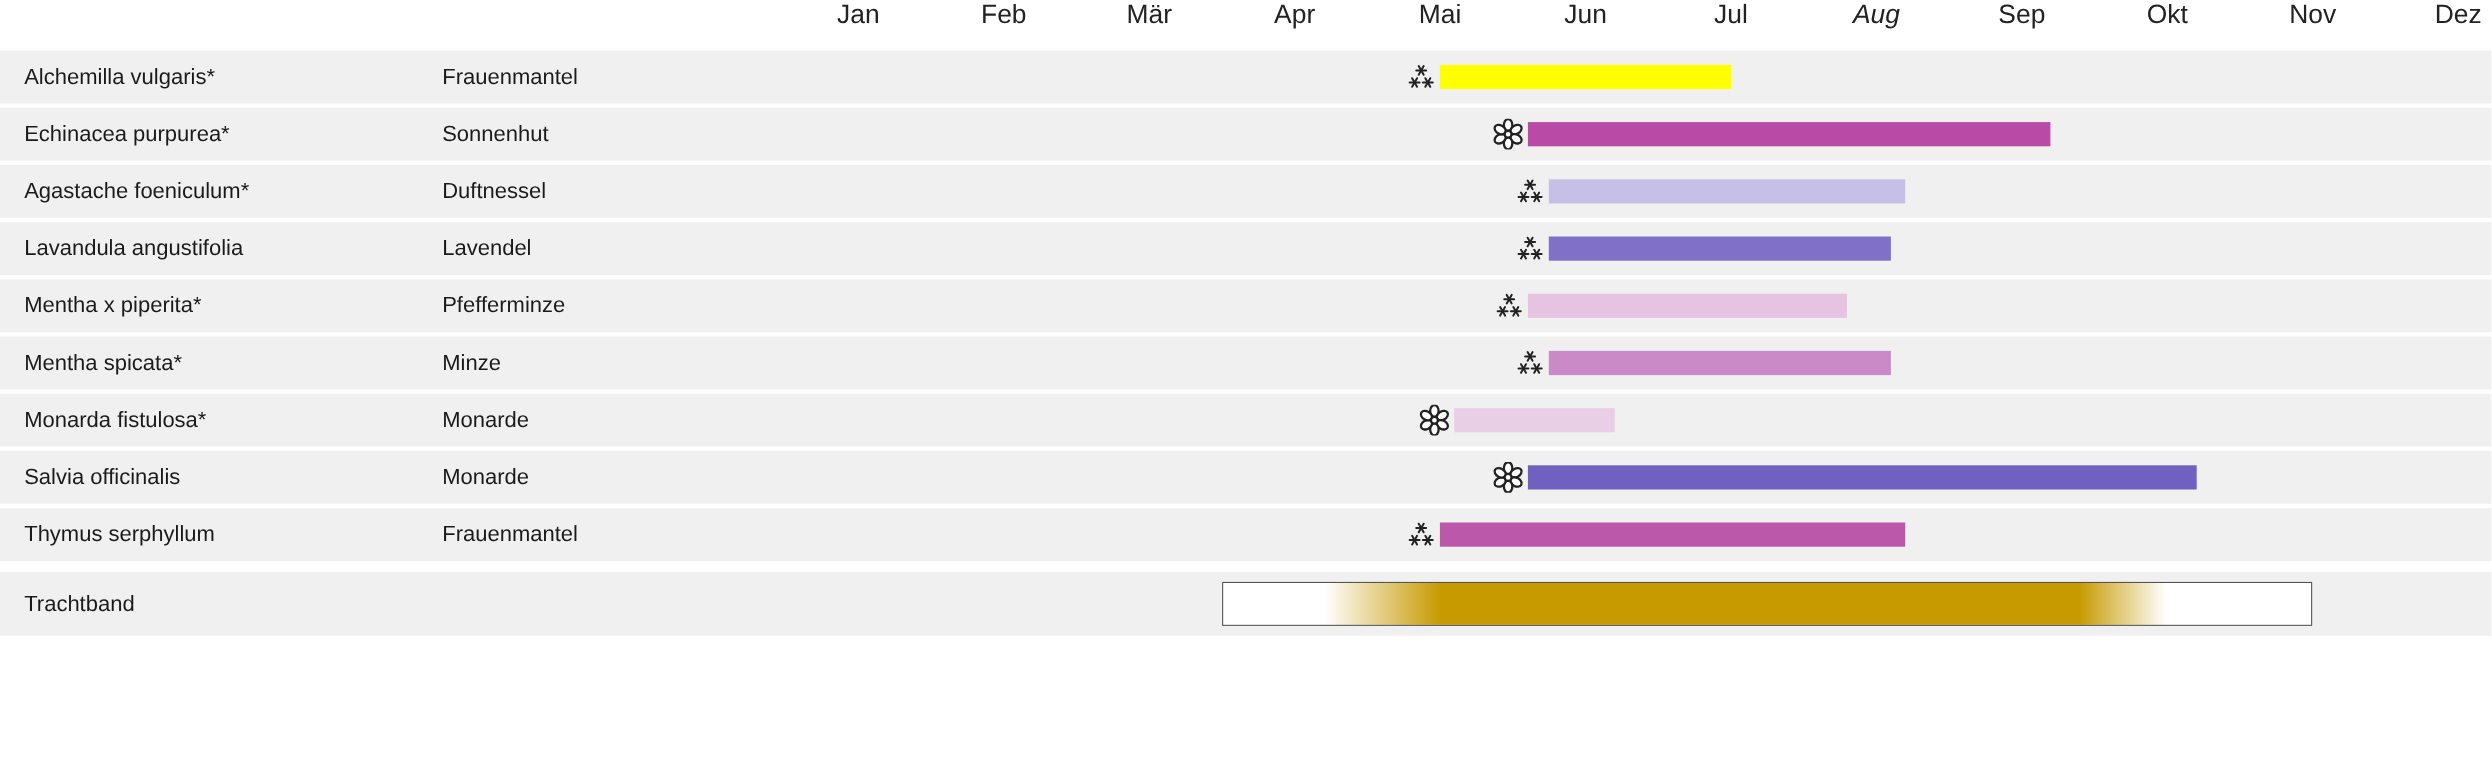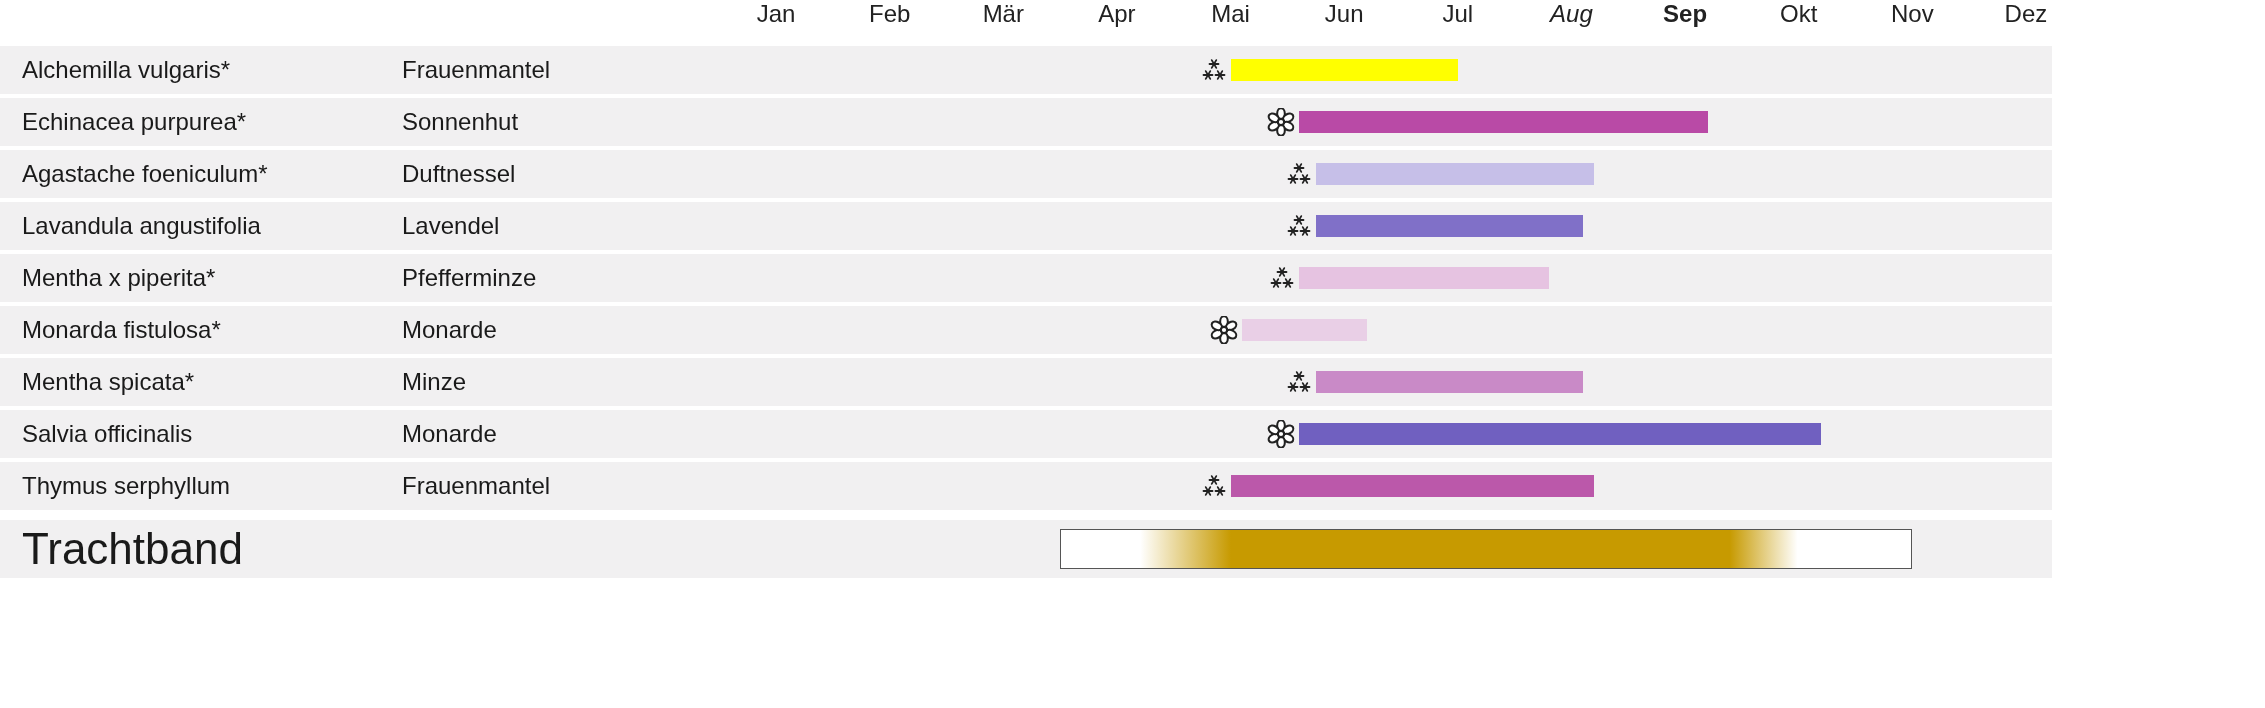--- a/index.html
+++ b/index.html
@@ -5,21 +5,21 @@
   * { box-sizing: border-box; }
   body {
     margin: 0;
     font-family: "Segoe UI", Arial, Helvetica, sans-serif;
     font-size: 24px;
     color: #1a1a1a;
     background: #fff;
     width: 2265px;
   }
   .wrap {
-    width: 2052px;
+    width: 2265px;
     padding: 0 0 10px 0;
   }
   .header-row {
     display: flex;
     align-items: flex-end;
     height: 40px;
     margin-bottom: 6px;
   }
   .col-latin  { width: 400px; flex: 0 0 400px; padding-left: 22px; }
   .col-common { width: 350px; flex: 0 0 350px; padding-left: 2px; }
@@ -38,21 +38,21 @@
   }
 
   .data-row {
     display: flex;
     align-items: center;
     height: 48px;
     margin-bottom: 4px;
     background: #f1f0f1;
   }
   .data-row .col-latin,
-  .data-row .col-common { font-size: 24px; }
+  .data-row .col-common { font-size: 20px; }
   .bar-area {
     position: relative;
     height: 100%;
   }
   .bar {
     position: absolute;
     top: 50%;
     height: 22px;
     transform: translateY(-50%);
   }
@@ -67,21 +67,21 @@
   .summary-row {
     display: flex;
     align-items: center;
     height: 58px;
     margin-top: 10px;
     background: #f1f0f1;
   }
   .summary-label {
     width: 750px; flex: 0 0 750px;
     padding-left: 22px;
-    font-size: 44px;
+    font-size: 20px;
   }
   .trachtband-outer {
     position: relative;
     height: 40px;
   }
   .trachtband-box {
     position: absolute;
     height: 40px;
     top: 50%;
     transform: translateY(-50%);
@@ -99,21 +99,21 @@
     <div class="col-common"></div>
     <div class="col-chart months" id="month-axis">
         <div class="month-label" style="left: 2%;">Jan</div>
         <div class="month-label" style="left: 10.7273%;">Feb</div>
         <div class="month-label" style="left: 19.4545%;">Mär</div>
         <div class="month-label" style="left: 28.1818%;">Apr</div>
         <div class="month-label" style="left: 36.9091%;">Mai</div>
         <div class="month-label" style="left: 45.6364%;">Jun</div>
         <div class="month-label" style="left: 54.3636%;">Jul</div>
         <div class="month-label" style="left: 63.0909%; font-style: italic;">Aug</div>
-        <div class="month-label" style="left: 71.8182%; font-weight: bold;">Sep</div>
+        <div class="month-label" style="left: 71.8182%;">Sep</div>
         <div class="month-label" style="left: 80.5455%;">Okt</div>
         <div class="month-label" style="left: 89.2727%;">Nov</div>
         <div class="month-label" style="left: 98%;">Dez</div>
       </div>
   </div>
 
   <div id="rows">
       <div class="data-row">
         <div class="col-latin">Alchemilla vulgaris*</div>
         <div class="col-common">Frauenmantel</div>
@@ -216,62 +216,62 @@
                 <line x1="14.5" y1="17" x2="23.5" y2="17"></line>
                 <line x1="16.75" y1="13.102885682970026" x2="21.25" y2="20.897114317029974"></line>
                 <line x1="21.25" y1="13.102885682970026" x2="16.75" y2="20.897114317029974"></line>
               </g>
             </svg>
           </div>
           <div class="bar" style="left: 42.1455%; width: 19.2%; background: rgb(230, 195, 225);"></div>
         </div>
       </div>
       <div class="data-row">
+        <div class="col-latin">Mentha spicata*</div>
+        <div class="col-common">Minze</div>
+        <div class="col-chart bar-area">
+          <div class="marker-flower" style="left: 43.4545%;">
+            <svg width="26" height="24" viewBox="0 0 26 24">
+              <g stroke="#222" stroke-width="1.8" stroke-linecap="round">
+                <line x1="8.5" y1="6" x2="17.5" y2="6"></line>
+                <line x1="10.75" y1="2.1028856829700264" x2="15.25" y2="9.897114317029974"></line>
+                <line x1="15.25" y1="2.102885682970026" x2="10.75" y2="9.897114317029974"></line>
+                <line x1="2.5" y1="17" x2="11.5" y2="17"></line>
+                <line x1="4.75" y1="13.102885682970026" x2="9.25" y2="20.897114317029974"></line>
+                <line x1="9.25" y1="13.102885682970026" x2="4.750000000000001" y2="20.897114317029974"></line>
+                <line x1="14.5" y1="17" x2="23.5" y2="17"></line>
+                <line x1="16.75" y1="13.102885682970026" x2="21.25" y2="20.897114317029974"></line>
+                <line x1="21.25" y1="13.102885682970026" x2="16.75" y2="20.897114317029974"></line>
+              </g>
+            </svg>
+          </div>
+          <div class="bar" style="left: 43.4545%; width: 20.5091%; background: rgb(201, 138, 199);"></div>
+        </div>
+      </div>
+      <div class="data-row">
         <div class="col-latin">Monarda fistulosa*</div>
         <div class="col-common">Monarde</div>
         <div class="col-chart bar-area">
           <div class="marker-flower" style="left: 37.7818%;">
             <svg width="28" height="28" viewBox="0 0 32 32">
               <g fill="#fff" stroke="#222" stroke-width="2.4">
                 <ellipse cx="16" cy="6.5" rx="4.4" ry="6.2" transform="rotate(0 16 16)"></ellipse>
                 <ellipse cx="16" cy="6.5" rx="4.4" ry="6.2" transform="rotate(60 16 16)"></ellipse>
                 <ellipse cx="16" cy="6.5" rx="4.4" ry="6.2" transform="rotate(120 16 16)"></ellipse>
                 <ellipse cx="16" cy="6.5" rx="4.4" ry="6.2" transform="rotate(180 16 16)"></ellipse>
                 <ellipse cx="16" cy="6.5" rx="4.4" ry="6.2" transform="rotate(240 16 16)"></ellipse>
                 <ellipse cx="16" cy="6.5" rx="4.4" ry="6.2" transform="rotate(300 16 16)"></ellipse>
                 <circle cx="16" cy="16" r="3.6"></circle>
               </g>
             </svg>
           </div>
           <div class="bar" style="left: 37.7818%; width: 9.6%; background: rgb(233, 207, 230);"></div>
         </div>
       </div>
       <div class="data-row">
-        <div class="col-latin">Mentha spicata*</div>
-        <div class="col-common">Minze</div>
-        <div class="col-chart bar-area">
-          <div class="marker-flower" style="left: 43.4545%;">
-            <svg width="26" height="24" viewBox="0 0 26 24">
-              <g stroke="#222" stroke-width="1.8" stroke-linecap="round">
-                <line x1="8.5" y1="6" x2="17.5" y2="6"></line>
-                <line x1="10.75" y1="2.1028856829700264" x2="15.25" y2="9.897114317029974"></line>
-                <line x1="15.25" y1="2.102885682970026" x2="10.75" y2="9.897114317029974"></line>
-                <line x1="2.5" y1="17" x2="11.5" y2="17"></line>
-                <line x1="4.75" y1="13.102885682970026" x2="9.25" y2="20.897114317029974"></line>
-                <line x1="9.25" y1="13.102885682970026" x2="4.750000000000001" y2="20.897114317029974"></line>
-                <line x1="14.5" y1="17" x2="23.5" y2="17"></line>
-                <line x1="16.75" y1="13.102885682970026" x2="21.25" y2="20.897114317029974"></line>
-                <line x1="21.25" y1="13.102885682970026" x2="16.75" y2="20.897114317029974"></line>
-              </g>
-            </svg>
-          </div>
-          <div class="bar" style="left: 43.4545%; width: 20.5091%; background: rgb(201, 138, 199);"></div>
-        </div>
-      </div>
-      <div class="data-row">
         <div class="col-latin">Salvia officinalis</div>
         <div class="col-common">Monarde</div>
         <div class="col-chart bar-area">
           <div class="marker-flower" style="left: 42.1455%;">
             <svg width="28" height="28" viewBox="0 0 32 32">
               <g fill="#fff" stroke="#222" stroke-width="2.4">
                 <ellipse cx="16" cy="6.5" rx="4.4" ry="6.2" transform="rotate(0 16 16)"></ellipse>
                 <ellipse cx="16" cy="6.5" rx="4.4" ry="6.2" transform="rotate(60 16 16)"></ellipse>
                 <ellipse cx="16" cy="6.5" rx="4.4" ry="6.2" transform="rotate(120 16 16)"></ellipse>
                 <ellipse cx="16" cy="6.5" rx="4.4" ry="6.2" transform="rotate(180 16 16)"></ellipse>

